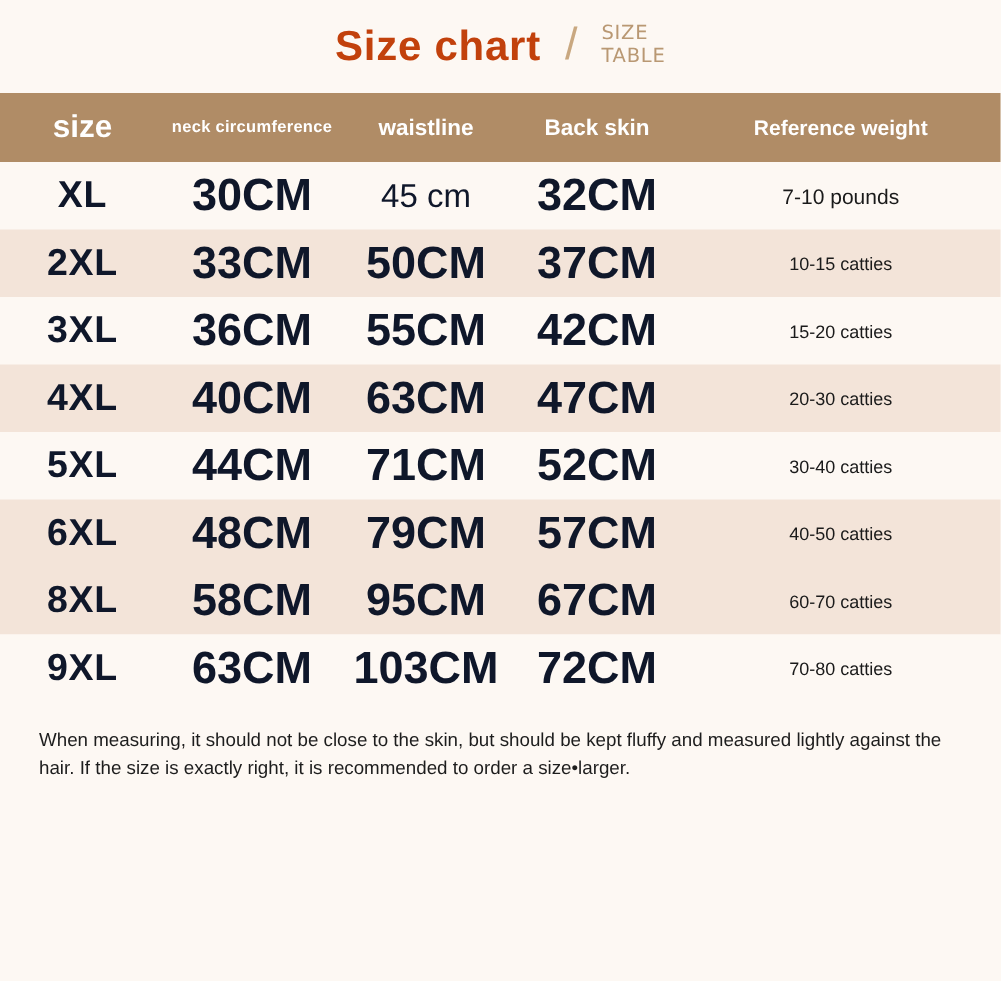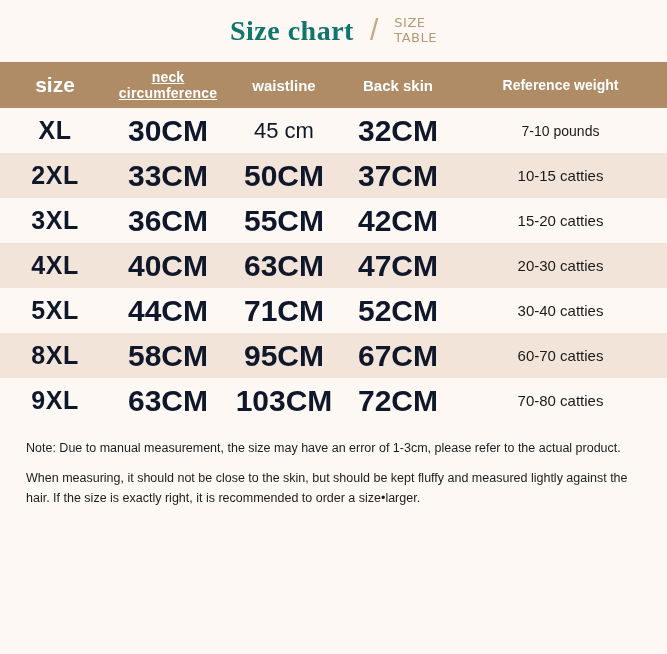--- a/index.html
+++ b/index.html
@@ -31,23 +31,23 @@
     position: relative;
   }
   .header-inner {
     display: flex;
     align-items: center;
     gap: 14px;
   }
   .title-main {
     font-size: 28px;
     font-weight: bold;
-    color: #0f766e;
+    color: #c2410c;
     letter-spacing: 0.5px;
-    font-family: Liberation Serif, serif;
+    font-family: Liberation Sans, sans-serif;
   }
   .slash {
     font-size: 30px;
     color: #c9a880;
     font-weight: 300;
     margin: 0 2px;
     transform: translateY(-1px);
   }
   .title-sub {
     font-size: 13px;
@@ -64,21 +64,21 @@
     table-layout: fixed;
   }
   table.size-table th {
     background: #b08c66;
     color: #ffffff;
     font-weight: bold;
     height: 44px;
     vertical-align: middle;
   }
   th.col-size { font-size: 21px; }
-  th.col-neck { font-size: 14px; letter-spacing: 0.2px; text-decoration: underline; }
+  th.col-neck { font-size: 11px; letter-spacing: 0.2px; }
   th.col-waist { font-size: 15px; }
   th.col-back { font-size: 15px; }
   th.col-ref { font-size: 14px; }
 
   td {
     text-align: center;
     vertical-align: middle;
     height: 43px;
     color: #0f172a;
   }
@@ -88,21 +88,21 @@
   td.c-size {
     font-size: 25px;
     font-weight: bold;
     letter-spacing: 0.5px;
   }
   td.c-neck, td.c-waist, td.c-back {
     font-size: 30px;
     font-weight: bold;
   }
   td.c-ref {
-    font-size: 15px;
+    font-size: 12px;
     font-weight: normal;
     color: #1a1a1a;
   }
   
   tr.row-first td.c-waist { font-size: 22px; font-weight: normal; }
   tr.row-first td.c-ref { font-size: 14px; }
 
   
   col.w-size  { width: 110px; }
   col.w-neck  { width: 116px; }
@@ -187,34 +187,40 @@
           <td class="c-ref">20-30 catties</td>
         </tr>
         <tr class="odd">
           <td class="c-size">5XL</td>
           <td class="c-neck">44CM</td>
           <td class="c-waist">71CM</td>
           <td class="c-back">52CM</td>
           <td class="c-ref">30-40 catties</td>
         </tr>
         <tr class="even">
+          <td class="c-size">6XL</td>
+          <td class="c-neck">48CM</td>
+          <td class="c-waist">79CM</td>
+          <td class="c-back">57CM</td>
+          <td class="c-ref">40-50 catties</td>
+        </tr>
+        <tr class="even">
           <td class="c-size">8XL</td>
           <td class="c-neck">58CM</td>
           <td class="c-waist">95CM</td>
           <td class="c-back">67CM</td>
           <td class="c-ref">60-70 catties</td>
         </tr>
         <tr class="odd">
           <td class="c-size">9XL</td>
           <td class="c-neck">63CM</td>
           <td class="c-waist">103CM</td>
           <td class="c-back">72CM</td>
           <td class="c-ref">70-80 catties</td>
         </tr>
       </tbody>
   </table>
 
   <div class="notes">
-    <p>Note: Due to manual measurement, the size may have an error of 1-3cm, please refer to the actual product.</p>
     <p>When measuring, it should not be close to the skin, but should be kept fluffy and measured lightly against the hair. If the size is exactly right, it is recommended to order a size•larger.</p>
   </div>
 
 </div>
 
 </body></html>

